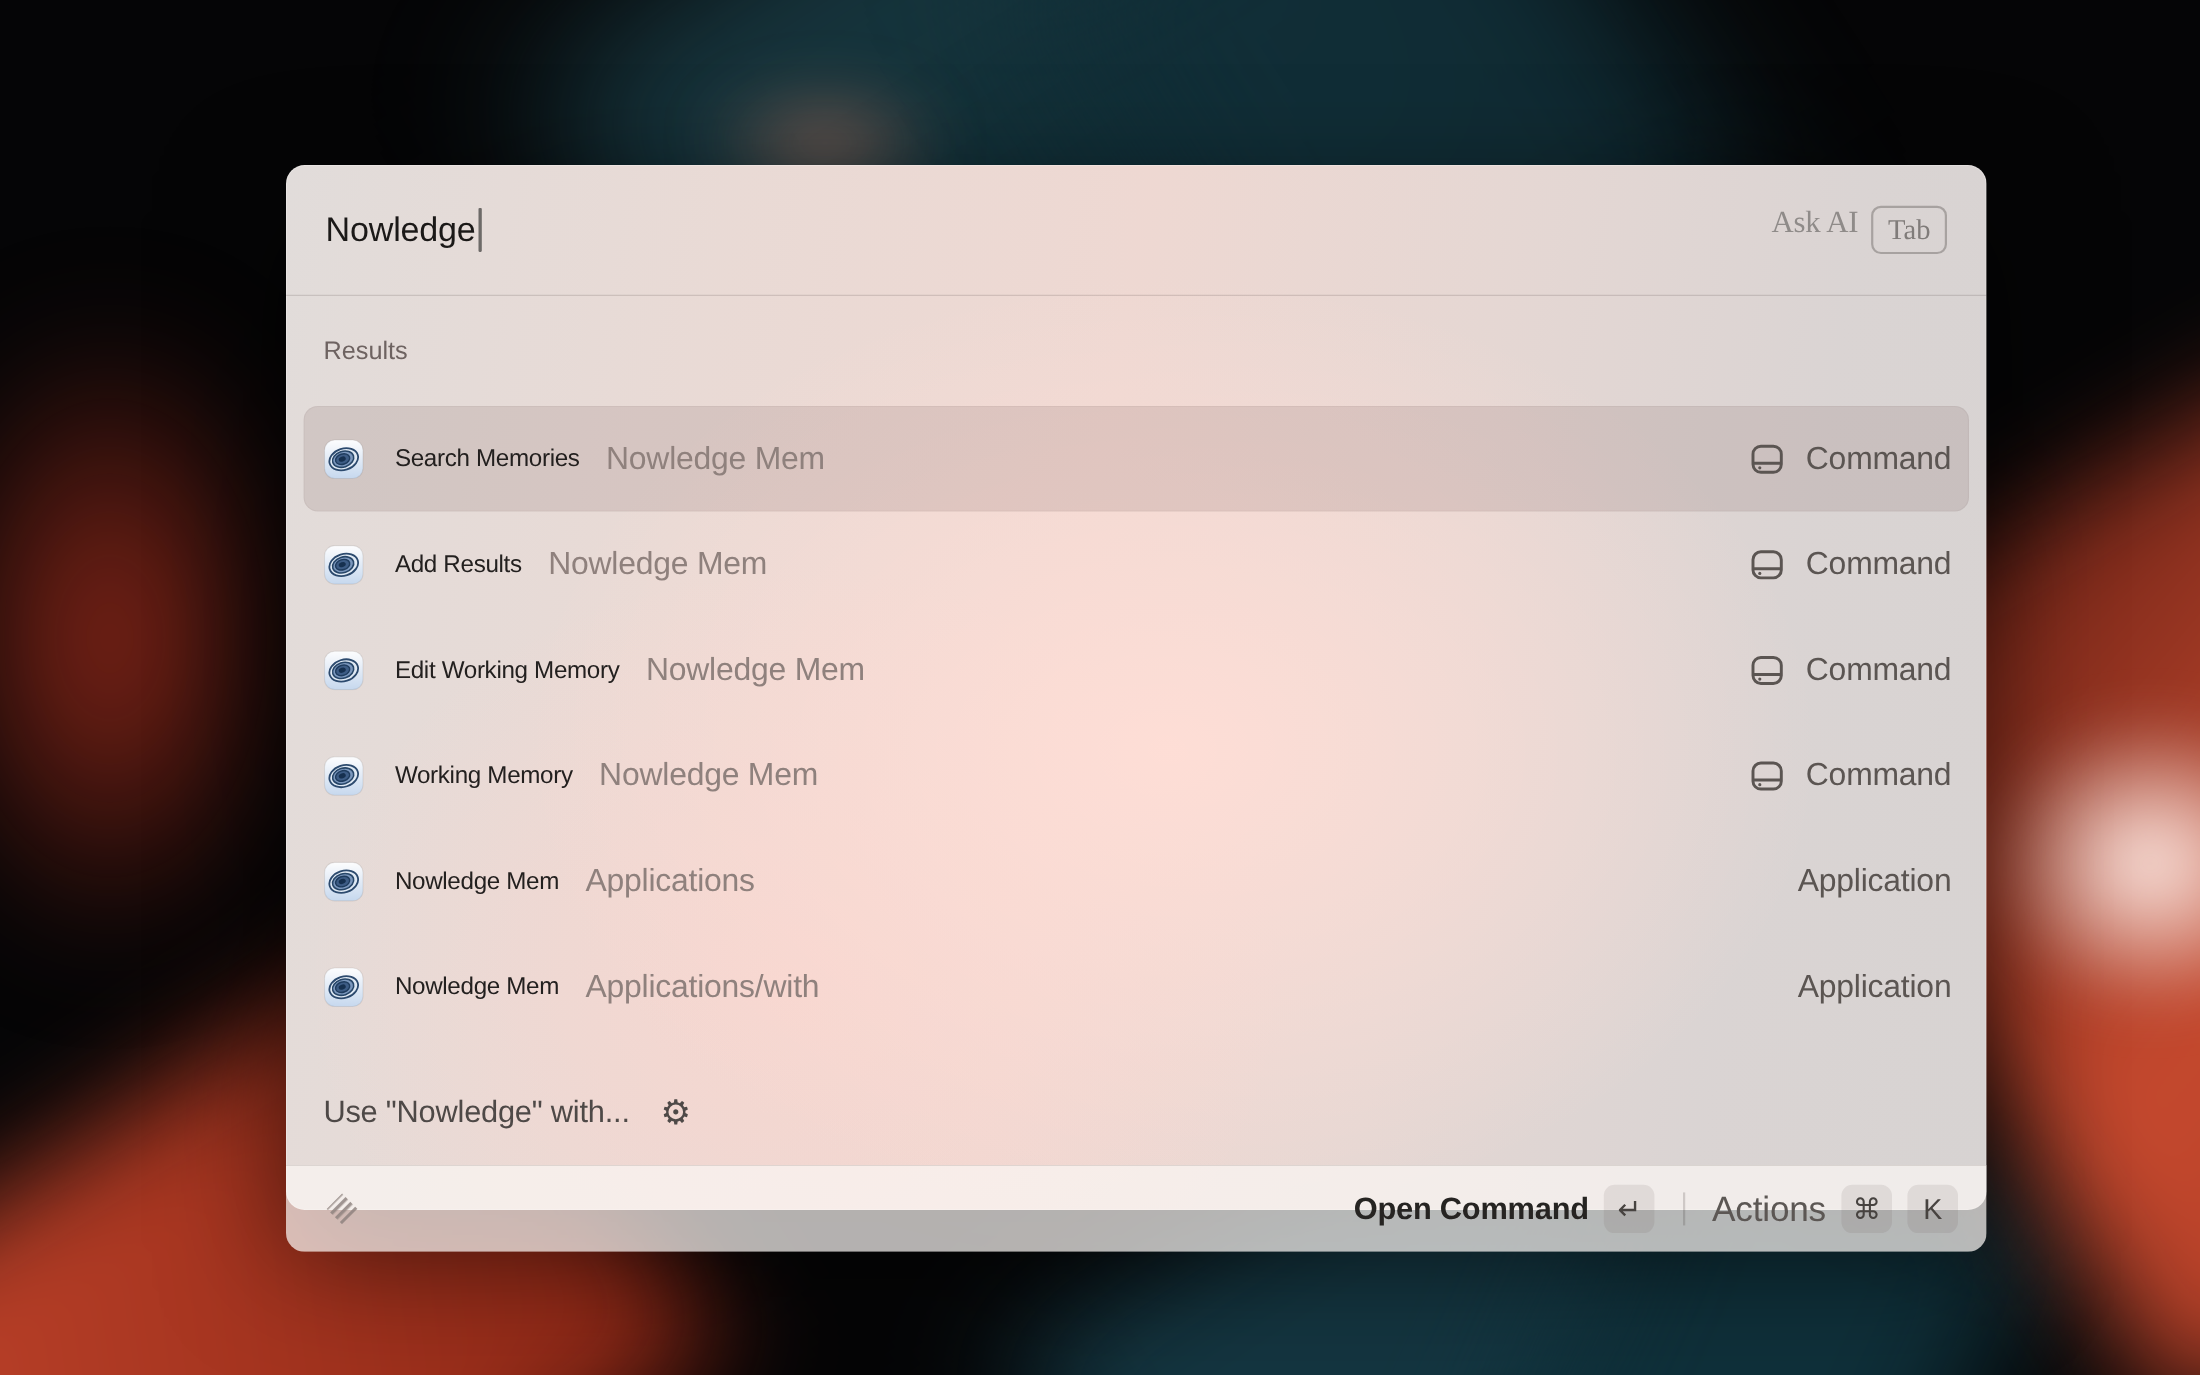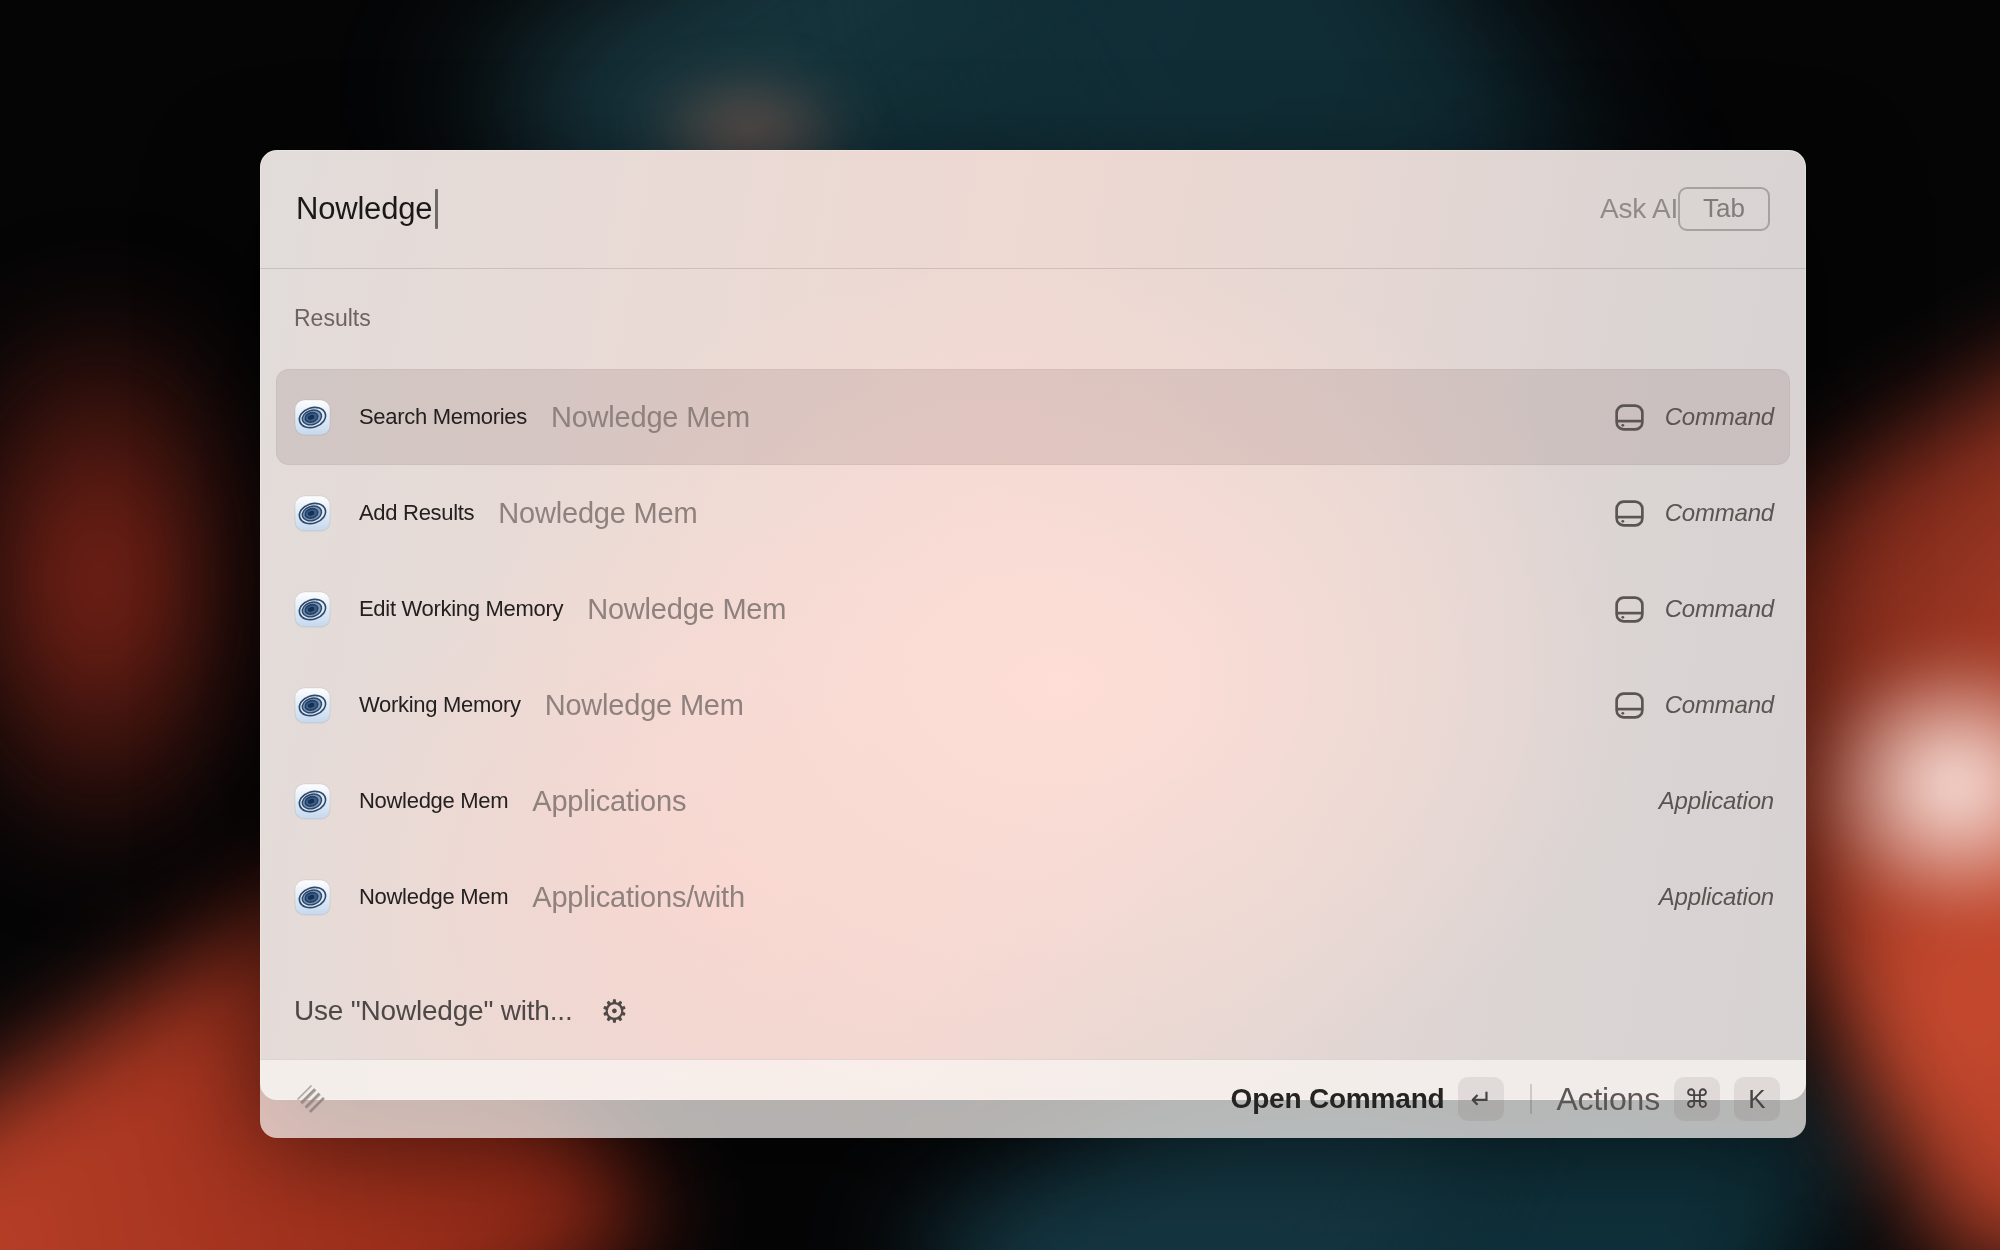--- a/index.html
+++ b/index.html
@@ -35,37 +35,37 @@
     backdrop-filter:blur(48px) saturate(1.15);
     box-shadow:0 40px 110px rgba(0,0,0,.6),0 0 0 1px rgba(255,255,255,.28) inset;
     margin-left:32px;
   }
   
   .search-bar{height:118px;flex:0 0 auto;display:flex;align-items:center;
     padding:0 36px;border-bottom:1.5px solid rgba(40,30,28,.14);}
   .search-input{flex:1;display:flex;align-items:center;cursor:text;}
   .query{font-size:31px;color:#1b1918;letter-spacing:-.2px;}
   .caret{display:inline-block;width:3px;height:40px;background:#6d6a68;border-radius:1px;margin-left:3px;}
-  .search-right{display:flex;align-items:center;gap:0;}
+  .search-right{display:flex;gap:12px;font-family:Liberation Serif, serif;}
   .ask-ai{font-size:28px;color:#8f8b89;letter-spacing:-.2px;cursor:pointer;}
   .tab-badge{font-size:26px;color:#807c7a;border:2px solid rgba(125,120,118,.55);
-    border-radius:9px;padding:4px 23px;line-height:1.2;}
+    border-radius:9px;padding:4px 13px;line-height:1.2;}
 
   
   .content{flex:1;padding:0 16px;display:flex;flex-direction:column;gap:18px;}
   .results-header{margin:36px 0 0 18px;font-size:23px;font-weight:500;color:#6e6361;line-height:26px;}
   .rows{margin-top:20px;}
   .row{height:96px;display:flex;align-items:center;padding:0 16px 0 18px;border-radius:13px;cursor:pointer;}
   .row.selected{background:rgba(125,95,92,.17);box-shadow:0 0 0 1px rgba(110,80,78,.06) inset;}
   .app-icon{width:37px;height:37px;flex:0 0 auto;margin-right:28px;display:flex;}
   .row-title{font-size:22px;font-weight:500;color:#23201f;letter-spacing:-.3px;white-space:nowrap;}
   .row-subtitle{font-size:29px;color:#8f817d;margin-left:24px;letter-spacing:-.2px;white-space:nowrap;}
   .row-spacer{flex:1;}
   .accessory-icon{width:35px;height:35px;margin-right:18px;display:flex;}
-  .row-accessory{font-size:24px;color:#5b5552;letter-spacing:-.2px;font-style:italic;}
+  .row-accessory{font-size:29px;color:#5b5552;letter-spacing:-.2px;}
   .use-with-row{height:96px;display:flex;align-items:center;padding-left:18px;cursor:pointer;}
   .use-with-label{font-size:28px;font-weight:500;color:#4e4947;letter-spacing:-.2px;}
   .gear{font-size:31px;color:#4e4947;margin-left:28px;line-height:1;}
 
   
   .footer{height:78px;flex:0 0 auto;display:flex;align-items:center;
     padding:0 26px 0 34px;border-top:1.5px solid rgba(40,30,28,.12);
     background:rgba(250,245,243,.72);border-radius:0 0 17px 17px;justify-content:space-between;}
   .footer-logo{width:34px;height:34px;display:flex;opacity:.8;}
   .f-spacer{flex:1;}

